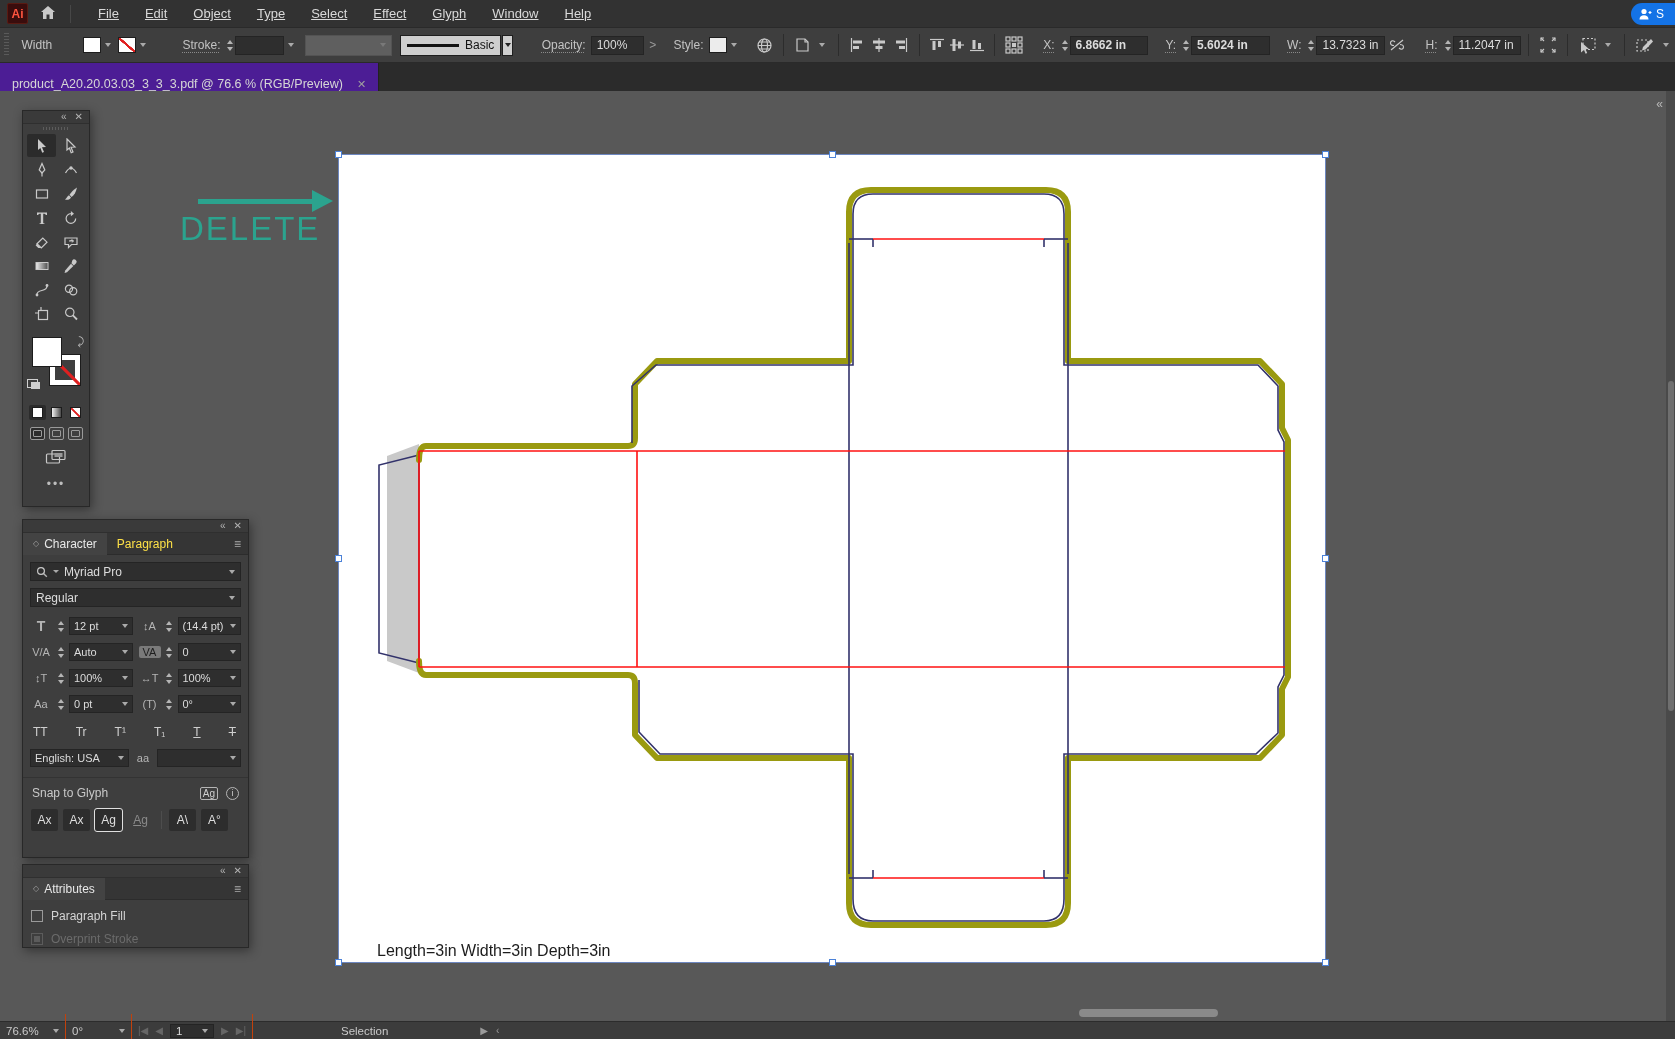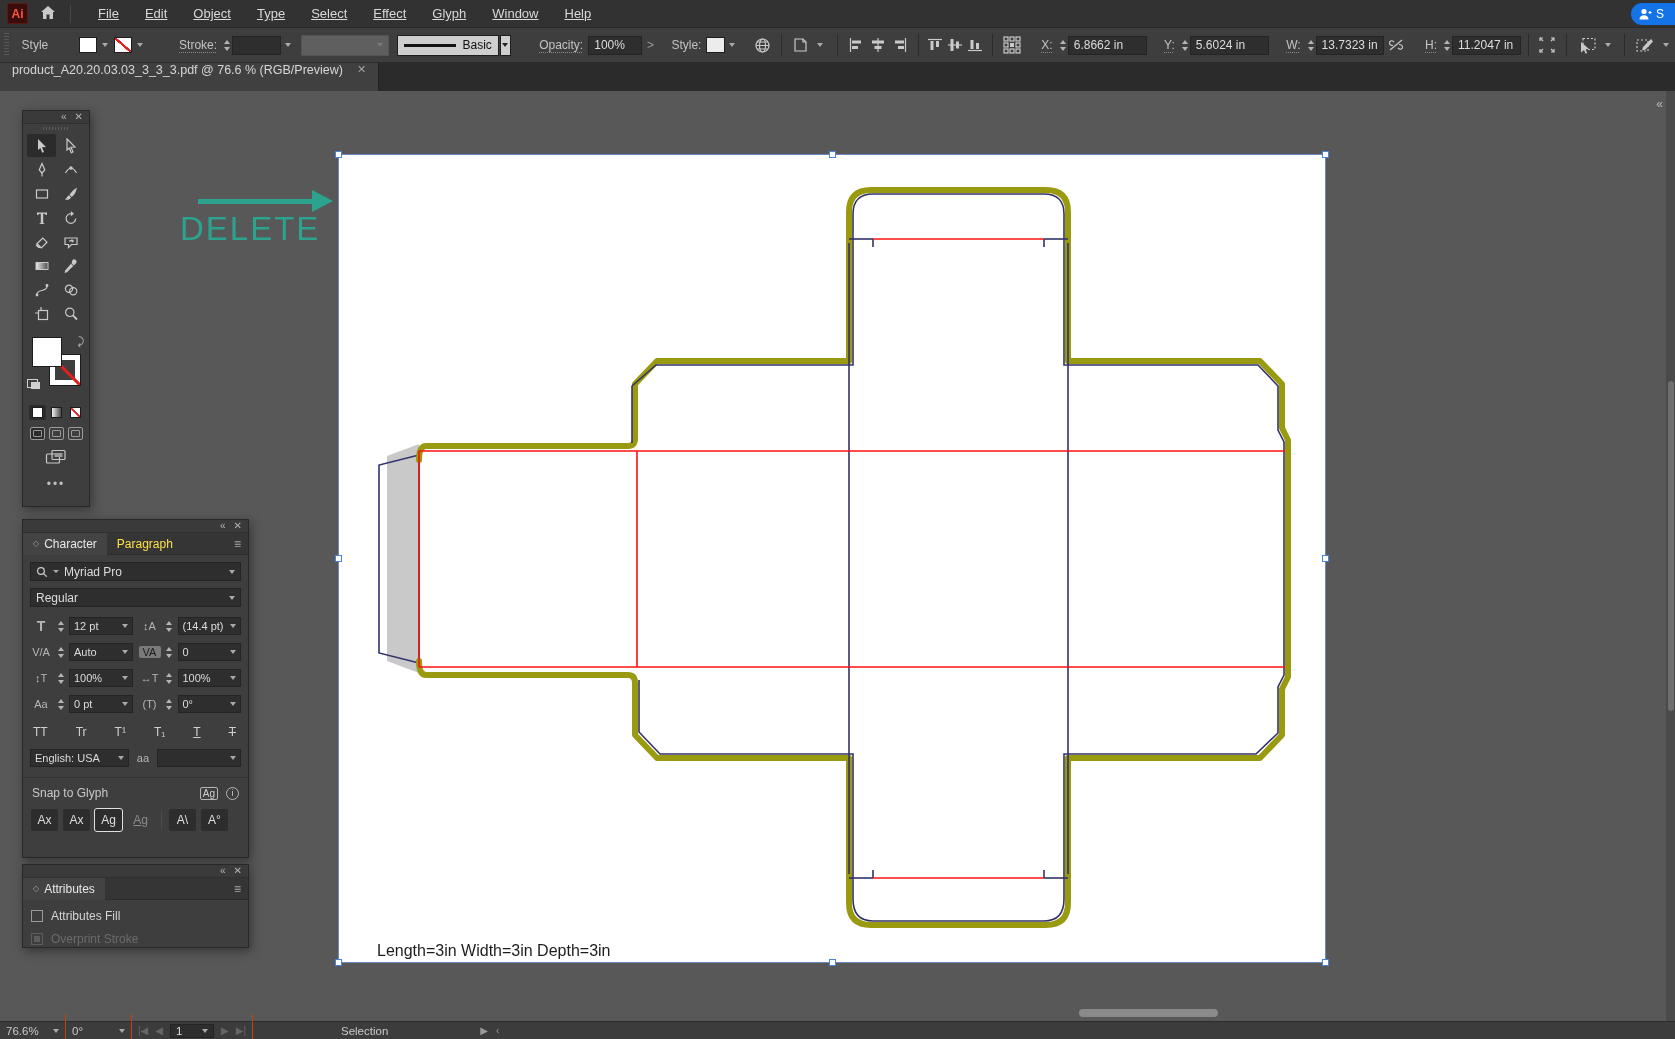--- a/index.html
+++ b/index.html
@@ -29,35 +29,35 @@
   .swatchbox.none::after { content:""; position:absolute; inset:0;
     background:linear-gradient(to top right, transparent 44%, #e02020 45%, #e02020 55%, transparent 56%); }
   .chev { width:0; height:0; border-left:3.5px solid transparent; border-right:3.5px solid transparent;
     border-top:4px solid #aaa; display:inline-block; }
   .chevbtn { display:flex; align-items:center; justify-content:center; width:12px; margin:0 4px 0 2px; }
   .stp { display:flex; flex-direction:column; gap:3px; align-items:center; width:11px; }
   .tri-u { width:0; height:0; border-left:3.5px solid transparent; border-right:3.5px solid transparent; border-bottom:4px solid #b5b5b5; }
   .tri-d { width:0; height:0; border-left:3.5px solid transparent; border-right:3.5px solid transparent; border-top:4px solid #b5b5b5; }
   .fld { background:#2e2e2e; border:1px solid #242424; height:19px; display:flex; align-items:center;
     padding:0 5px; color:#dcdcdc; min-width:46px; }
-  .fld.w64{ width:86px; } .fld.w74{ width:74px; }
+  .fld.w64{ width:86px;font-weight:bold; } .fld.w74{ width:74px; }
   .dis-brush { width:96px; height:21px; background:#6b6b6b; border:1px solid #5a5a5a; margin:0 4px;
     display:flex; align-items:center; justify-content:flex-end; padding-right:5px; opacity:.75; }
   .basic-dd { display:flex; align-items:center; height:21px; background:#cfcfcf; border:1px solid #1f1f1f;
     color:#111; padding:0 6px; gap:6px; margin-left:4px; }
   .basic-line { width:52px; height:3px; background:#141414; }
   .vbar { width:1px; height:22px; background:#2c2c2c; margin:0 7px; }
   .icbtn { display:flex; align-items:center; justify-content:center; height:24px; padding:0 3px; }
   .icbtn svg { display:block; }
   svg .ln { stroke:#c9c9c9; stroke-width:1.2; fill:none; }
   svg .fl { fill:#c9c9c9; }
 
   
   .tabbar { position:absolute; left:0; top:63px; width:100%; height:28px; background:#2b2b2b; display:flex; }
-  .doctab { background:#404040; height:28px; display:flex; align-items:flex-start; padding:0 12px; gap:14px;
+  .doctab { background:#4c1d95; height:28px; display:flex; align-items:flex-end; padding:0 12px; gap:14px;
     color:#d6d6d6; font-size:12.5px; border-right:1px solid #222; }
   .doctab .x { color:#9f9f9f; font-size:11px; }
 
   
   .canvas { position:absolute; left:0; top:91px; width:1675px; height:930px; background:#585858; overflow:hidden; }
   .artboard { position:absolute; left:339px; top:64px; width:986px; height:807px; background:#fff;
     outline:1px solid #6d87c0; }
   .handle { position:absolute; width:7px; height:7px; background:#fff; border:1px solid #4c82d8; }
   .caption { position:absolute; left:38px; bottom:2px; font-size:16px; color:#1c1c1c; }
   .delete-note { position:absolute; left:160px; top:100px; }
@@ -184,21 +184,21 @@
         <circle cx="6" cy="4.5" r="2.6" fill="#fff"></circle>
         <path d="M1.5 12.5 C1.5 9.5 3.5 8.2 6 8.2 C8.5 8.2 10.5 9.5 10.5 12.5 Z" fill="#fff"></path>
         <path d="M10.5 5.5 h3 M12 4 v3" stroke="#fff" stroke-width="1.2"></path>
       </svg>
       <span>S</span>
     </div>
   </div>
 
   <div class="controlbar">
     <div class="grip"></div>
-    <span class="cb-lbl">Style</span>
+    <span class="cb-lbl">Width</span>
     <div style="width:28px"></div>
     <div class="swatchbox"></div>
     <span class="chevbtn">
         <i class="chev"></i>
       </span>
     <div class="swatchbox none"></div>
     <span class="chevbtn">
         <i class="chev"></i>
       </span>
     <div style="width:14px"></div>
@@ -742,21 +742,21 @@
     </div>
     <div class="ptabs">
       <div class="ptab on">
         <span class="dd">◇</span>
           <span>Attributes</span>
       </div>
       <div class="pmenu">≡</div>
     </div>
     <div class="attr-row">
       <span class="cbx"></span>
-      <span>Attributes Fill</span>
+      <span>Paragraph Fill</span>
     </div>
     <div class="attr-row dis">
       <span class="cbx"></span>
       <span>Overprint Stroke</span>
     </div>
   </div>
 
   <div class="statusbar">
     <div class="sb-box" style="width:66px">
       <span>76.6%</span>

